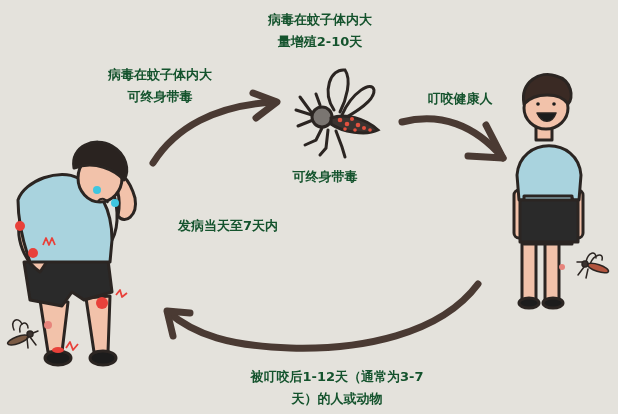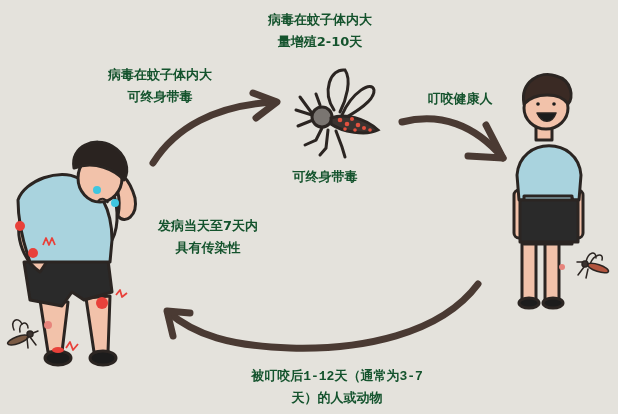--- a/index.html
+++ b/index.html
@@ -136,22 +136,21 @@
 
   <div class="label" style="left:100px; top:64px; width:120px;">
     <div>病毒在蚊子体内大</div>
     <div>可终身带毒</div>
   </div>
 
   <div class="label" style="left:285px; top:166px; width:80px;">可终身带毒</div>
 
   <div class="label" style="left:415px; top:88px; width:90px;">叮咬健康人</div>
 
-  <div class="label" style="left:138px; top:215px; width:140px;">
+  <div class="label" style="left:138px; top:215px; width:140px;text-align:right;">
     <div>发病当天至7天内</div>
-    <div>具有传染性</div>
   </div>
 
-  <div class="label" style="left:232px; top:366px; width:210px;font-family:Liberation Mono, monospace;">
+  <div class="label" style="left:232px; top:366px; width:210px;">
     <div>被叮咬后1-12天（通常为3-7</div>
     <div>天）的人或动物</div>
   </div>
 </div>
 
 </body></html>

